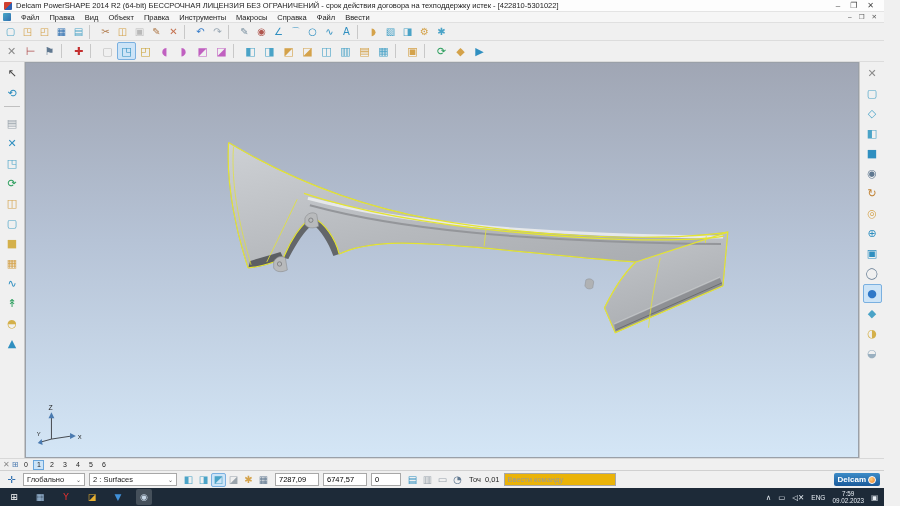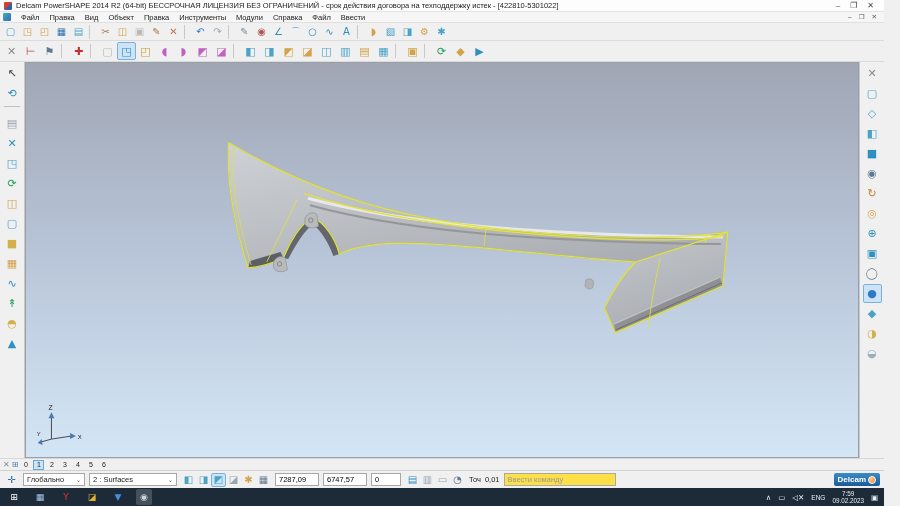--- a/index.html
+++ b/index.html
@@ -51,21 +51,21 @@
   
   .statusbar { height:18px; background:#f0f0f0; display:flex; align-items:center; padding:0 4px; gap:4px; border-top:1px solid #d0d0d0; font-size:7.5px; }
   .sico { font-family:"DejaVu Sans", sans-serif; font-size:10px; width:15px; height:14px; display:inline-flex; align-items:center; justify-content:center; border:1px solid transparent; border-radius:2px; }
   .sico.active { background:#cde4f7; border:1px solid #7ab0e0; }
   .dd { background:#fff; border:1px solid #a8a8a8; height:13px; display:inline-flex; align-items:center; padding:0 3px; gap:3px; }
   .dd .car { font-size:6px; color:#555; margin-left:auto; }
   .dd-wp { width:62px; }
   .dd-lvl { width:88px; }
   .coord { width:44px; height:13px; background:#fff; border:1px solid #a8a8a8; font-size:7.5px; padding:0 3px; font-family:"Liberation Sans", sans-serif; }
   .coord.z { width:30px; }
-  .cmd { width:112px; height:13px; background:#fde047; border:1px solid #a8a8a8; font-size:7.5px; padding:0 3px; font-family:"Liberation Sans", sans-serif; }
+  .cmd { width:112px; height:13px; background:#eab308; border:1px solid #a8a8a8; font-size:7.5px; padding:0 3px; font-family:"Liberation Sans", sans-serif; }
   .cmd::placeholder { color:#999; }
   .delcam { margin-left:auto; height:13px; display:flex; align-items:center; gap:2px; background:linear-gradient(180deg,#3c8cc8,#1a5a9a); border-radius:2px; padding:0 4px; color:#fff; font-size:8px; font-weight:bold; }
   .delcam .ring { width:8px; height:8px; border-radius:50%; background:radial-gradient(circle at 35% 35%,#ffd080,#e87820); border:1px solid #fff; }
 
   
   .taskbar { height:18px; background:#1d2a38; display:flex; align-items:center; padding:0 6px; gap:10px; color:#e8eef4; }
   .tkbtn { width:16px; height:16px; display:inline-flex; align-items:center; justify-content:center; font-family:"DejaVu Sans", sans-serif; font-size:9px; border-radius:2px; }
   .tkbtn.active { background:rgba(255,255,255,.18); }
   .tray { margin-left:auto; display:flex; align-items:center; gap:7px; font-size:6.5px; }
   .tray .tico { font-family:"DejaVu Sans", sans-serif; font-size:7.5px; }
@@ -87,21 +87,21 @@
   </div>
 
   <div class="menubar">
     <span class="childico"></span>
     <span class="menu-item">Файл</span>
       <span class="menu-item">Правка</span>
       <span class="menu-item">Вид</span>
       <span class="menu-item">Объект</span>
       <span class="menu-item">Правка</span>
       <span class="menu-item">Инструменты</span>
-      <span class="menu-item">Модули</span>
+      <span class="menu-item">Макросы</span>
       <span class="menu-item">Справка</span>
       <span class="menu-item">Файл</span>
       <span class="menu-item">Ввести</span>
     <span class="childctrl">
       <span>–</span>
       <span>❐</span>
       <span>✕</span>
     </span>
   </div>
 

